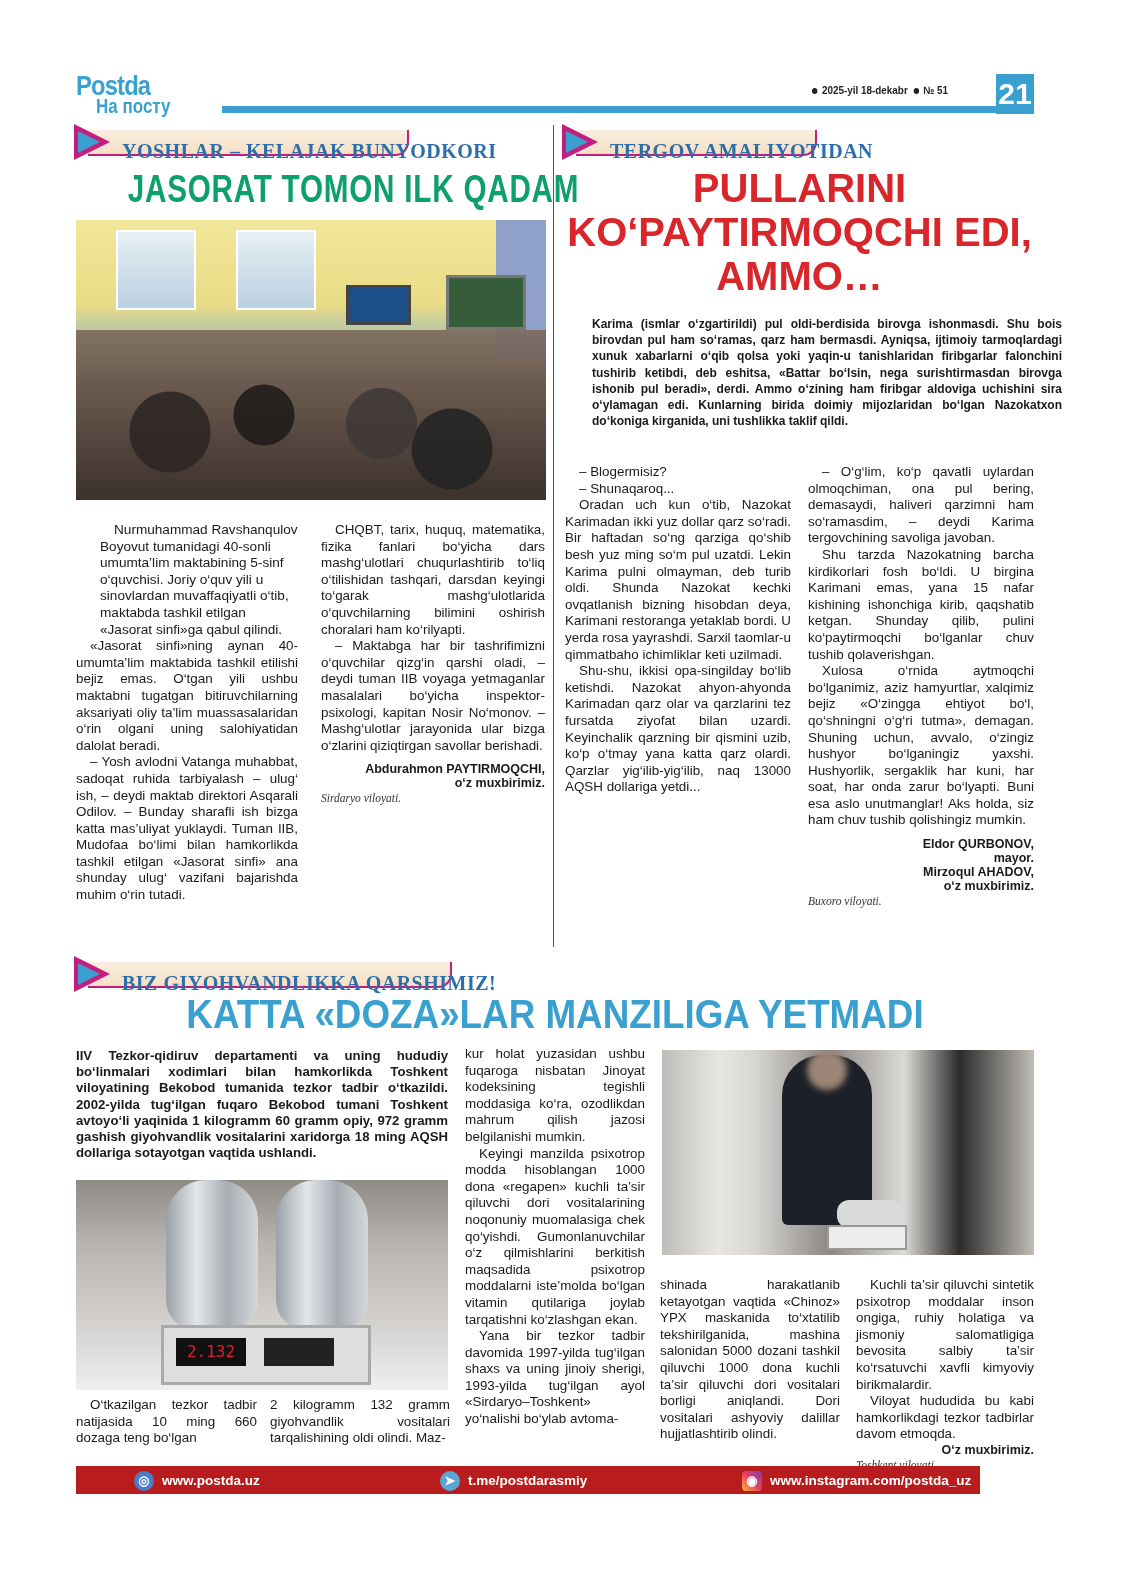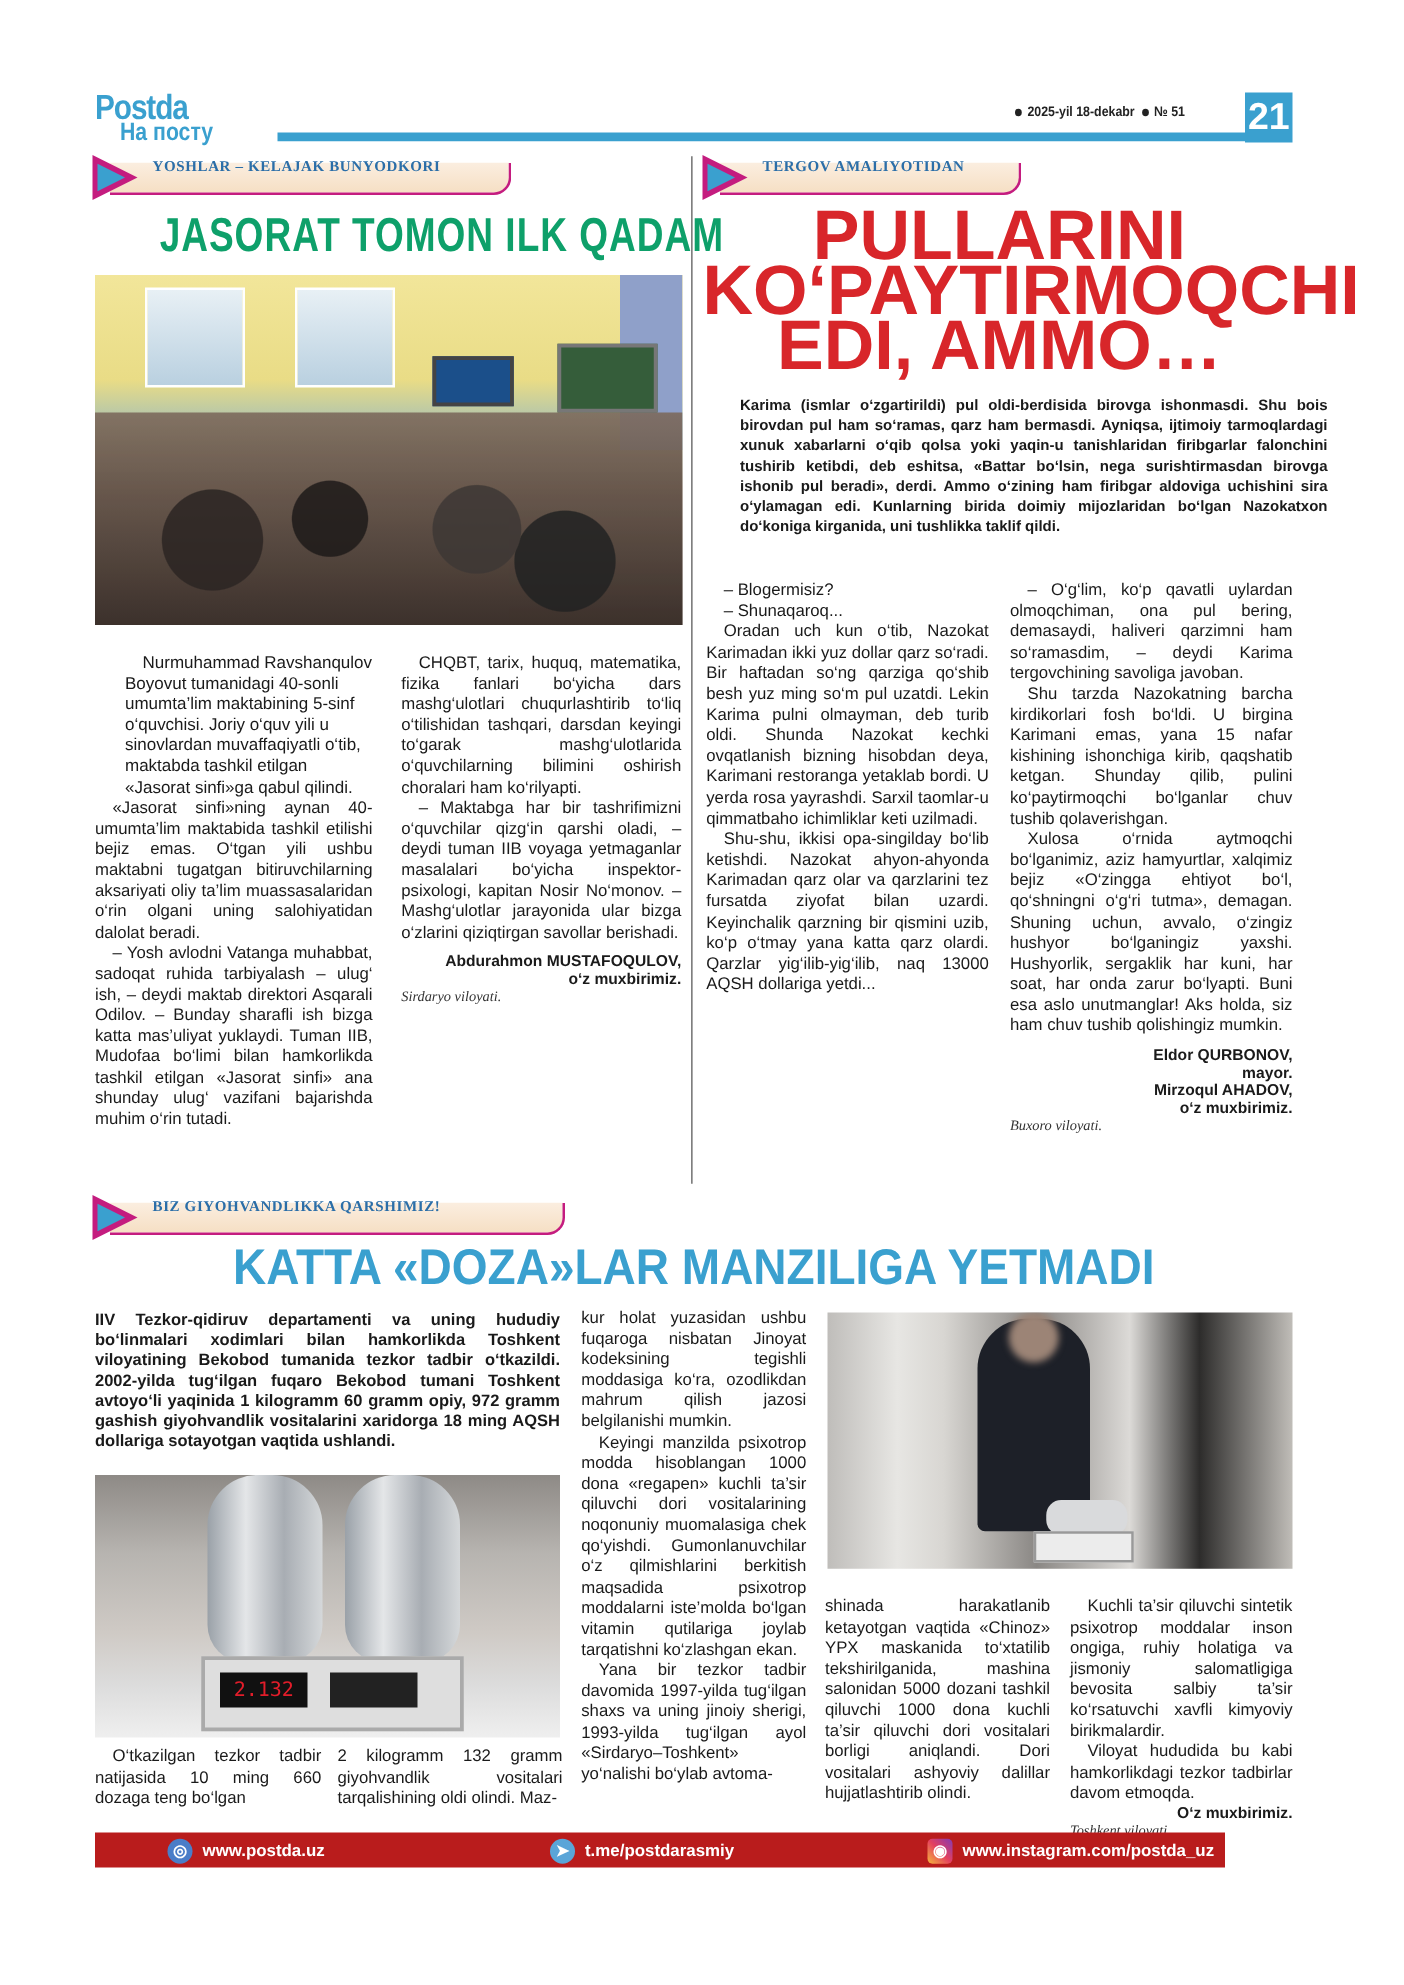--- a/index.html
+++ b/index.html
@@ -13,25 +13,25 @@
   .header-rule { position: absolute; left: 222px; top: 106px; width: 774px; height: 7px; background: #3aa0cf; }
   .issue-info { position: absolute; left: 812px; top: 84px; font-size: 11px; font-weight: bold; color: #222; transform: scaleX(0.9); transform-origin: left; white-space: nowrap; }
   .issue-info .dot { display: inline-block; width: 6px; height: 6px; border-radius: 50%; background: #222; margin: 0 5px 1px 0; vertical-align: middle; }
   .page-num { position: absolute; left: 996px; top: 74px; width: 38px; height: 40px; background: #3aa0cf; color: #fff; font-weight: bold; font-size: 30px; text-align: center; line-height: 40px; transform: scaleX(1); }
 
   
   .rubric { position: absolute; height: 34px; }
   .rubric .bar { position: absolute; left: 14px; top: 6px; height: 26px; right: 0; border-radius: 0 0 14px 0; border-right: 2px solid #c41c7f; border-bottom: 2px solid #c41c7f; background: linear-gradient(to bottom, #fbeee0, #f6dfc4); }
   .rubric .tri { position: absolute; left: 0; top: 0; width: 0; height: 0; border-top: 18px solid transparent; border-bottom: 18px solid transparent; border-left: 36px solid #c41c7f; }
   .rubric .tri2 { position: absolute; left: 4px; top: 7px; width: 0; height: 0; border-top: 11px solid transparent; border-bottom: 11px solid transparent; border-left: 22px solid #3aa0cf; }
-  .rubric .label { position: absolute; left: 48px; top: 2px; font-family: "Liberation Serif", serif; font-weight: bold; font-size: 12px; color: #2b6ea8; letter-spacing: 0.5px; white-space: nowrap; }
+  .rubric .label { position: absolute; left: 48px; top: 16px; font-family: "Liberation Serif", serif; font-weight: bold; font-size: 20px; color: #2b6ea8; letter-spacing: 0.5px; white-space: nowrap; }
 
   .headline { position: absolute; font-weight: bold; text-align: center; white-space: nowrap; }
   .h1 { left: 76px; top: 168px; width: 470px; font-size: 38px; color: #0ea06a; letter-spacing: 1px; transform: scaleX(0.78); transform-origin: center; font-family: "Liberation Sans", sans-serif; }
-  .h2 { left: 562px; top: 166px; width: 475px; font-size: 56px; line-height: 44px; color: #d8262a; white-space: normal; }
+  .h2 { left: 562px; top: 166px; width: 475px; font-size: 40px; line-height: 44px; color: #d8262a; white-space: normal; }
   .h3 { left: 76px; top: 992px; width: 958px; font-size: 40px; color: #3aa0cf; transform: scaleX(0.92); transform-origin: center; }
 
   .vline { position: absolute; left: 553px; top: 125px; width: 1px; height: 822px; background: #555; }
 
   
   .photo { position: absolute; overflow: hidden; }
   .photo1 { left: 76px; top: 220px; width: 470px; height: 280px; background: linear-gradient(180deg, #f2e69a 0%, #e9dc86 30%, #b8c8a8 40%, #8b7b6c 60%, #4b3c35 100%); }
   .photo1 .win { position: absolute; top: 10px; width: 80px; height: 80px; background: linear-gradient(#e8f0f5, #b9d0e0); border: 2px solid #fff; }
   .photo1 .board { position: absolute; left: 270px; top: 65px; width: 65px; height: 40px; background: #1b4f8a; border: 3px solid #444; }
   .photo1 .board2 { position: absolute; left: 370px; top: 55px; width: 80px; height: 55px; background: #355d3a; border: 3px solid #777; }
@@ -110,21 +110,21 @@
 
 <div class="col c1">
   <p class="lead">Nurmuhammad Ravshanqulov Boyovut tumanidagi 40-sonli umumta’lim maktabining 5-sinf o‘quvchisi. Joriy o‘quv yili u sinovlardan muvaffaqiyatli o‘tib, maktabda tashkil etilgan «Jasorat sinfi»ga qabul qilindi.</p>
   <p>«Jasorat sinfi»ning aynan 40-umumta’lim maktabida tashkil etilishi bejiz emas. O‘tgan yili ushbu maktabni tugatgan bitiruvchilarning aksariyati oliy ta’lim muassasalaridan o‘rin olgani uning salohiyatidan dalolat beradi.</p>
   <p>– Yosh avlodni Vatanga muhabbat, sadoqat ruhida tarbiyalash – ulug‘ ish, – deydi maktab direktori Asqarali Odilov. – Bunday sharafli ish bizga katta mas’uliyat yuklaydi. Tuman IIB, Mudofaa bo‘limi bilan hamkorlikda tashkil etilgan «Jasorat sinfi» ana shunday ulug‘ vazifani bajarishda muhim o‘rin tutadi.</p>
 </div>
 <div class="col c2">
   <p>CHQBT, tarix, huquq, matematika, fizika fanlari bo‘yicha dars mashg‘ulotlari chuqurlashtirib to‘liq o‘tilishidan tashqari, darsdan keyingi to‘garak mashg‘ulotlarida o‘quvchilarning bilimini oshirish choralari ham ko‘rilyapti.</p>
   <p>– Maktabga har bir tashrifimizni o‘quvchilar qizg‘in qarshi oladi, – deydi tuman IIB voyaga yetmaganlar masalalari bo‘yicha inspektor-psixologi, kapitan Nosir No‘monov. – Mashg‘ulotlar jarayonida ular bizga o‘zlarini qiziqtirgan savollar berishadi.</p>
   <div class="sig">
-    <div>Abdurahmon MUSTAFOQULOV,</div>
+    <div>Abdurahmon PAYTIRMOQCHI,</div>
     <div>o‘z muxbirimiz.</div>
   </div>
   <div class="place">Sirdaryo viloyati.</div>
 </div>
 
 <div class="vline"></div>
 
 <div class="rubric" style="left:562px; top:124px; width:255px;">
   <div class="bar"></div>
   <div class="tri"></div>

